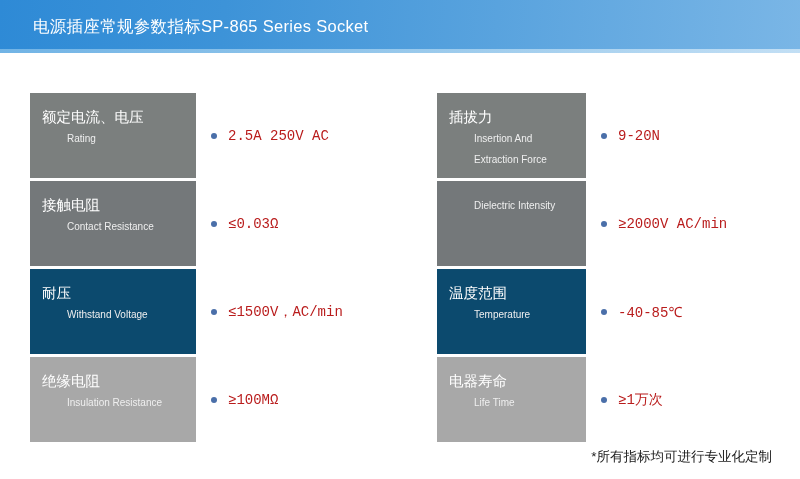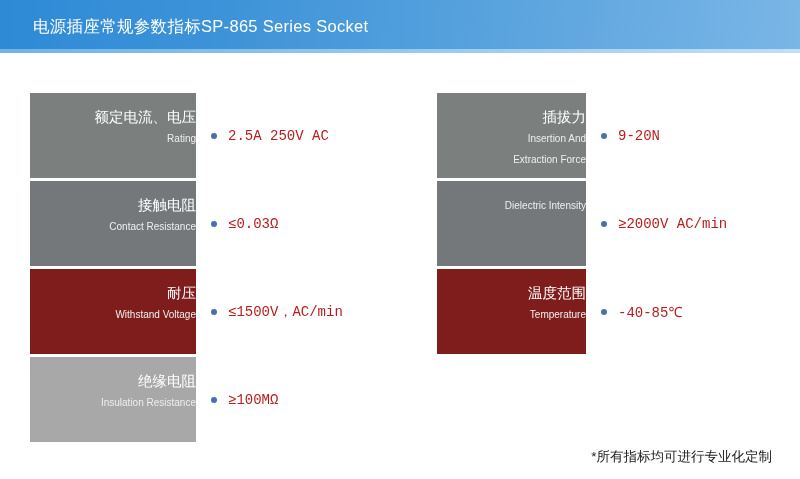--- a/index.html
+++ b/index.html
@@ -72,21 +72,20 @@
 
   .label-cell {
     box-sizing: border-box;
     width: 166px;
     flex: 0 0 166px;
     padding: 14px 0 10px 12px;
     color: #ffffff;
     display: flex;
     flex-direction: column;
     justify-content: flex-start;
-    text-align: right;
   }
   .column.right .label-cell {
     width: 149px;
     flex: 0 0 149px;
   }
 
   .label-cn {
     font-size: 14.5px;
     line-height: 21px;
     white-space: nowrap;
@@ -95,21 +94,21 @@
     font-size: 10px;
     line-height: 21px;
     color: #efefef;
     white-space: nowrap;
     margin-left: 25px;
   }
 
   
   .row.t0 .label-cell { background: #7b7f7e; }
   .row.t1 .label-cell { background: #74787a; }
-  .row.t2 .label-cell { background: #7f1d1d; }
+  .row.t2 .label-cell { background: #0c4a6e; }
   .row.t3 .label-cell { background: #a8a8a8; }
 
   
   .row.h-tall  { height: 85px; }
   .row.h-std   { height: 85px; }
 
   .value-cell {
     flex: 1 1 auto;
     display: flex;
     align-items: center;
@@ -243,17 +242,29 @@
         <span class="label-en">Temperature</span>
       </div>
       <div class="value-cell">
         <div class="value-inner">
           <span class="bullet"></span>
           <span class="value-text">-40-85℃</span>
         </div>
       </div>
     </div>
 
+    <div class="row t3 h-std">
+      <div class="label-cell">
+        <span class="label-cn">电器寿命</span>
+        <span class="label-en">Life Time</span>
+      </div>
+      <div class="value-cell">
+        <div class="value-inner">
+          <span class="bullet"></span>
+          <span class="value-text">≥1万次</span>
+        </div>
+      </div>
+    </div>
 
   </div>
 
   <div class="footnote">*所有指标均可进行专业化定制</div>
 </div>
 
 </body></html>

